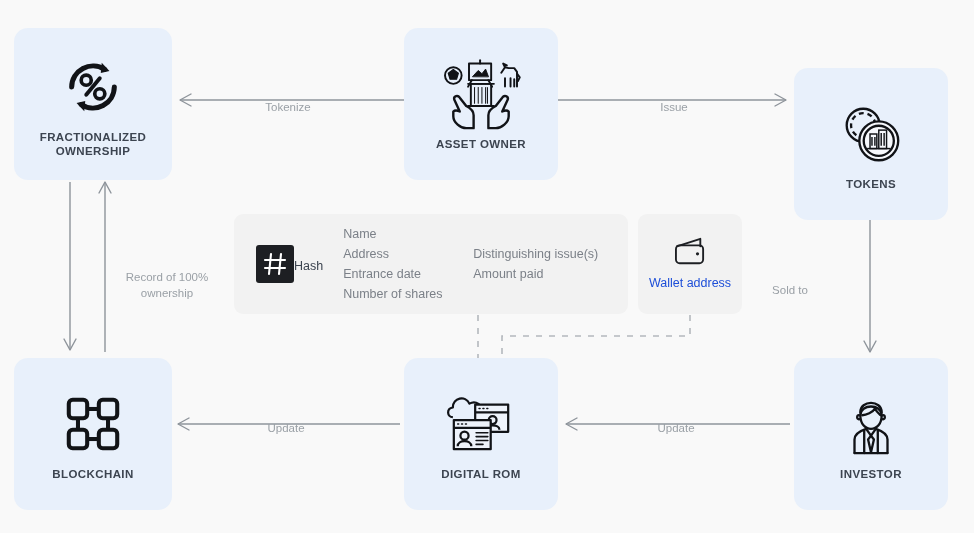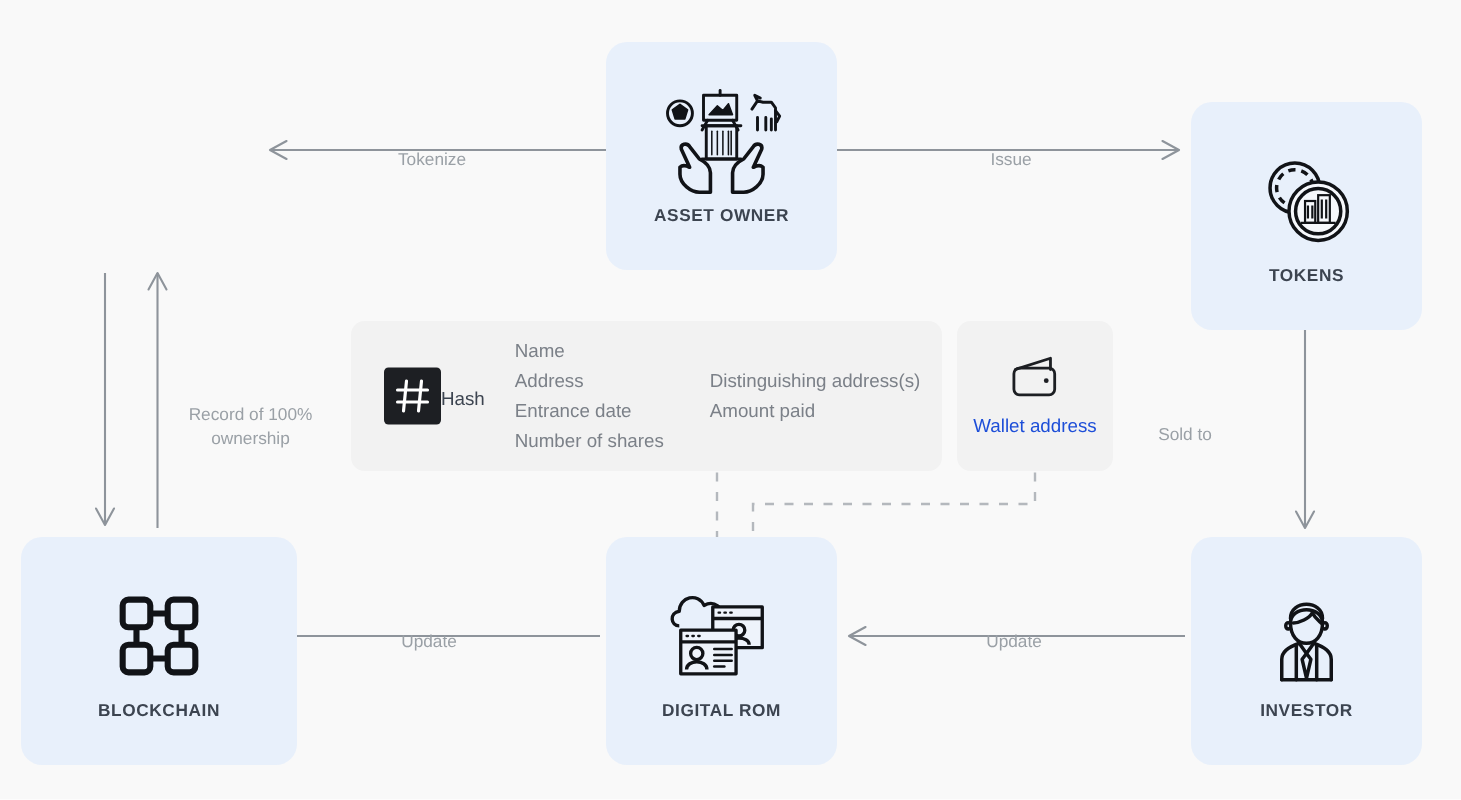--- a/index.html
+++ b/index.html
@@ -40,21 +40,21 @@
     letter-spacing: 0.4px;
     color: #3c4450;
     text-align: center;
     line-height: 1.25;
     text-transform: uppercase;
   }
 
   #card-fractionalized { left: 14px;  top: 28px;  width: 158px; height: 152px; }
   #card-asset-owner    { left: 404px; top: 28px;  width: 154px; height: 152px; }
   #card-tokens         { left: 794px; top: 28px;  width: 154px; height: 152px; margin-top: 40px; }
-  #card-blockchain     { left: 14px;  top: 358px; width: 184px; height: 152px; }
+  #card-blockchain     { left: 14px;  top: 358px; width: 158px; height: 152px; }
   #card-digital-rom    { left: 404px; top: 358px; width: 154px; height: 152px; }
   #card-investor       { left: 794px; top: 358px; width: 154px; height: 152px; }
 
   
   #info-panel {
     position: absolute;
     left: 234px;
     top: 214px;
     width: 394px;
     height: 100px;
@@ -192,20 +192,39 @@
 
     <g>
       <line x1="478" y1="315" x2="478" y2="358" stroke="#b4b8bd" stroke-width="1.6" stroke-dasharray="6 7"></line>
     </g>
 
     <g>
       <path d="M690,315 L690,336 L502,336 L502,358" fill="none" stroke="#b4b8bd" stroke-width="1.6" stroke-dasharray="6 7"></path>
     </g>
   </svg>
 
+  <div class="card" id="card-fractionalized">
+    <div class="card-icon">
+      <svg width="62" height="62" viewBox="0 0 64 64">
+        <g fill="none" stroke="#111317" stroke-width="5.2" stroke-linecap="round">
+          <path d="M10,32 A22,22 0 0 1 44,13.8"></path>
+          <path d="M54,32 A22,22 0 0 1 20,50.2"></path>
+        </g>
+        <path d="M41,7 L49,15.5 L40,17.5 Z" fill="#111317"></path>
+        <path d="M23,57 L15,48.5 L24,46.5 Z" fill="#111317"></path>
+        <g stroke="#111317" stroke-width="4" stroke-linecap="round">
+          <line x1="25" y1="40" x2="39" y2="23"></line>
+        </g>
+        <circle cx="25" cy="25" r="5.2" fill="none" stroke="#111317" stroke-width="3.8"></circle>
+        <circle cx="39" cy="39" r="5.2" fill="none" stroke="#111317" stroke-width="3.8"></circle>
+      </svg>
+    </div>
+    <div class="card-label">FRACTIONALIZED
+OWNERSHIP</div>
+  </div>
 
   <div class="card" id="card-asset-owner">
     <div class="card-icon">
       <svg width="82" height="72" viewBox="0 0 88 78">
         <g fill="none" stroke="#111317" stroke-width="2.1" stroke-linecap="round" stroke-linejoin="round">
 
           <circle cx="14" cy="19" r="9"></circle>
           <path d="M14,12.5 L19.5,16.5 L17.5,23 L10.5,23 L8.5,16.5 Z" fill="#111317" stroke-width="1.2"></path>
 
           <rect x="31" y="6" width="24" height="18"></rect>
@@ -359,21 +378,21 @@
     </div>
 
     <div class="info-col col-a">
       <div class="info-line">Name</div>
       <div class="info-line">Address</div>
       <div class="info-line">Entrance date</div>
       <div class="info-line">Number of shares</div>
     </div>
 
     <div class="info-col col-b">
-      <div class="info-line">Distinguishing address(s)</div>
+      <div class="info-line">Distinguishing issue(s)</div>
       <div class="info-line">Amount paid</div>
     </div>
   </div>
 
   <div id="wallet-box">
     <div>
       <svg width="36" height="30" viewBox="0 0 38 32">
         <g fill="none" stroke="#1d1f23" stroke-width="2" stroke-linejoin="round" stroke-linecap="round">
           <path d="M5,11 L30,3 L30,11"></path>
           <rect x="4" y="10" width="29" height="19" rx="4"></rect>

